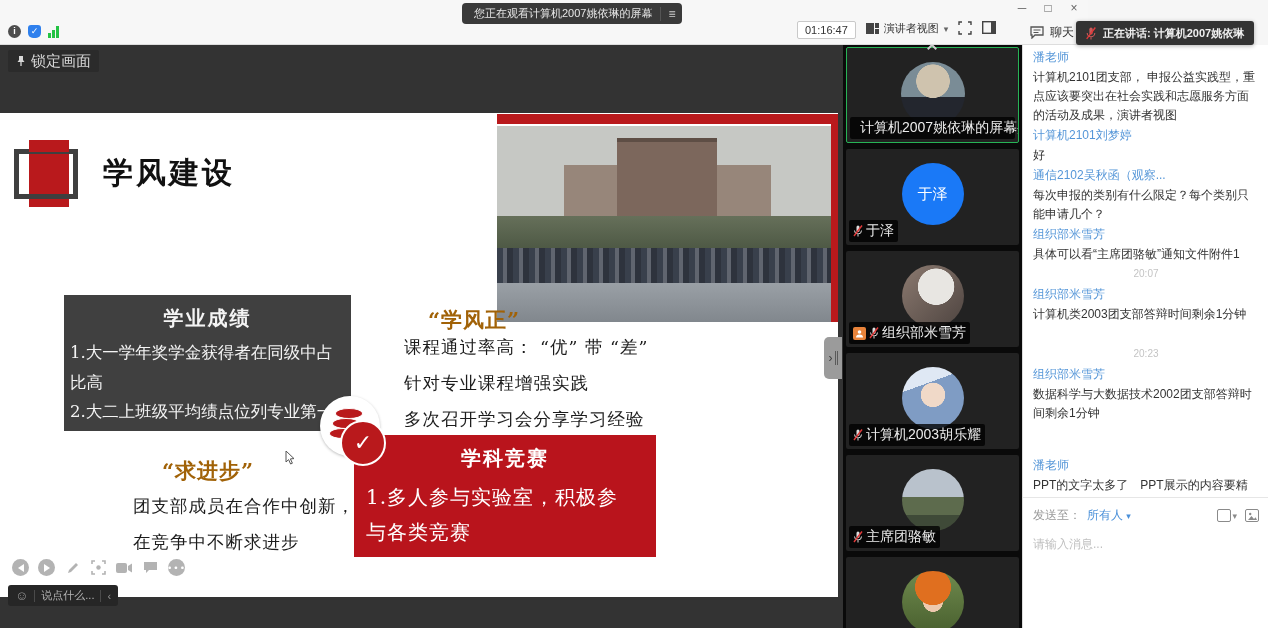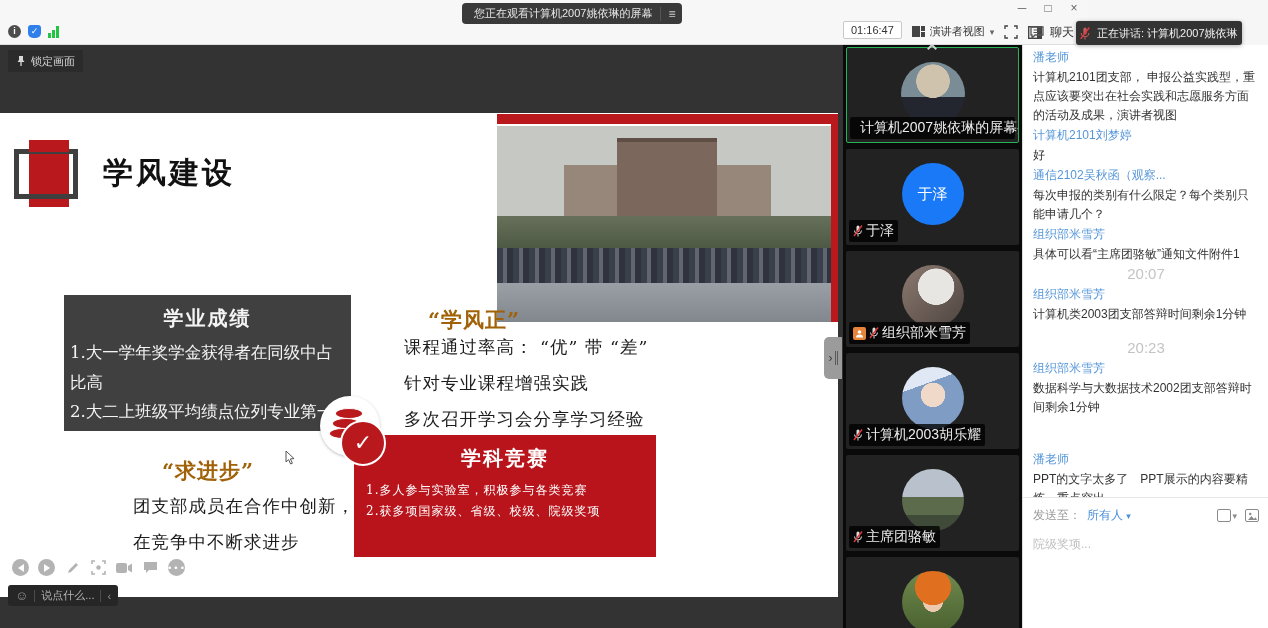--- a/index.html
+++ b/index.html
@@ -11,29 +11,29 @@
   .titlebar { position:absolute; left:0; top:0; width:1088px; height:45px; background:#f7f7f7; border-bottom:1px solid #ddd; z-index:5; }
   .watch-pill { position:absolute; left:462px; top:3px; height:21px; background:#3a3a3a; border-radius:4px; color:#e8e8e8; font-size:11px; display:flex; align-items:center; padding:0 6px 0 12px; gap:8px; }
   .pill-menu { color:#cfcfcf; font-size:12px; border-left:1px solid #555; padding-left:7px; cursor:pointer; }
   .win-controls { position:absolute; right:6px; top:0; height:16px; display:flex; gap:10px; align-items:center; color:#666; font-size:12px; }
   .win-controls span { width:16px; text-align:center; cursor:pointer; }
   .tl-icons { position:absolute; left:8px; top:25px; display:flex; gap:7px; align-items:flex-end; }
   .i-info { width:13px; height:13px; border-radius:50%; background:#4d4d4d; color:#fff; font-size:9px; line-height:13px; text-align:center; font-weight:bold; }
   .i-shield { width:13px; height:13px; background:#2f80ed; border-radius:3px 3px 5px 5px; color:#fff; font-size:9px; line-height:13px; text-align:center; }
   .i-signal { display:flex; gap:1px; align-items:flex-end; height:12px; }
   .i-signal i { width:3px; background:#23c343; display:block; }
-  .stage-ctl { position:absolute; left:843px; top:21px; display:flex; align-items:flex-end; gap:10px; }
+  .stage-ctl { position:absolute; left:797px; top:21px; display:flex; align-items:flex-start; gap:10px; }
   .timer { border:1px solid #c9c9c9; border-radius:2px; padding:2px 7px; font-size:11px; color:#333; background:#fff; }
   .viewmode { display:flex; align-items:center; gap:5px; font-size:11px; color:#333; cursor:pointer; }
   .caret { font-size:9px; color:#666; }
   .chat-head { position:absolute; left:1030px; top:24px; display:flex; align-items:center; gap:6px; font-size:12px; color:#333; }
 
   
   .stage { position:absolute; left:0; top:45px; width:843px; height:583px; background:#333; overflow:hidden; }
-  .lock-btn { position:absolute; left:8px; top:5px; height:22px; background:#2b2b2b; border-radius:2px; color:#d8d8d8; font-size:11px; display:flex; align-items:center; gap:5px; padding:0 8px; cursor:pointer; }
+  .lock-btn { position:absolute; left:8px; top:5px; height:22px; background:#2b2b2b; border-radius:2px; color:#d8d8d8; font-size:15px; display:flex; align-items:center; gap:5px; padding:0 8px; cursor:pointer; }
   .say-bar { position:absolute; left:8px; top:540px; height:21px; background:#262626; border-radius:3px; display:flex; align-items:center; gap:6px; padding:0 7px; color:#b5b5b5; font-size:11px; cursor:text; }
   .say-bar .sep { width:1px; height:12px; background:#4a4a4a; }
 
   
   .slide { position:absolute; left:0; top:68px; width:838px; height:484px; background:#fff; overflow:hidden; font-family:"DejaVu Serif", serif; }
   .logo-frame { position:absolute; left:14px; top:36px; width:64px; height:50px; border:5px solid #3f3f3f; z-index:2; }
   .logo-red { position:absolute; left:29px; top:27px; width:40px; height:67px; background:#b9191c; z-index:1; }
   .logo-red2 { position:absolute; left:29px; top:27px; width:40px; height:12px; background:#b9191c; z-index:3; }
   .slide-title { position:absolute; left:103px; top:40px; font-size:30px; font-weight:700; color:#111; letter-spacing:3px; }
   .red-hbar { position:absolute; left:497px; top:1px; width:341px; height:10px; background:#b9191c; }
@@ -44,21 +44,21 @@
   .ph-trees { position:absolute; left:0; top:46%; width:100%; height:18%; background:linear-gradient(#66705a,#4c5743); }
   .ph-crowd { position:absolute; left:0; top:62%; width:100%; height:20%; background:repeating-linear-gradient(90deg,#39404c 0 6px,#60656f 6px 10px,#2e333d 10px 16px); }
   .ph-ground { position:absolute; left:0; top:80%; width:100%; height:20%; background:linear-gradient(#9aa0a6,#81878d); }
   .dark-box { position:absolute; left:64px; top:182px; width:287px; height:136px; background:#404040; color:#f4f4f4; }
   .dark-box h3 { text-align:center; font-size:20px; padding-top:10px; letter-spacing:2px; }
   .dark-box p { font-size:16.5px; padding:6px 8px 0 6px; line-height:1.8; }
   .red-quote { position:absolute; color:#a16207; font-size:21px; font-weight:700; letter-spacing:1px; }
   .kai-line { position:absolute; font-size:17.5px; color:#1c1c1c; letter-spacing:1px; }
   .red-box { position:absolute; left:354px; top:322px; width:302px; height:122px; background:#b9141c; color:#fff; }
   .red-box h3 { text-align:center; font-size:20px; padding-top:10px; letter-spacing:2px; }
-  .red-box p { font-size:12px; padding:8px 20px 0 12px; line-height:1.75; letter-spacing:1px; }
+  .red-box p { font-size:20px; padding:8px 20px 0 12px; line-height:1.75; letter-spacing:1px; }
   .badge-white { position:absolute; left:320px; top:283px; width:60px; height:60px; border-radius:50%; background:#fff; box-shadow:0 1px 3px rgba(0,0,0,.25); z-index:3; }
   .coin { position:absolute; width:28px; height:11px; border-radius:50%; background:#b9191c; border:1.5px solid #fff; }
   .badge-red { position:absolute; left:340px; top:307px; width:46px; height:46px; border-radius:50%; background:#b9191c; border:2px solid #fff; z-index:4; color:#fff; font-size:22px; text-align:center; line-height:42px; font-family:"DejaVu Sans",sans-serif; }
   .slide-toolbar { position:absolute; left:12px; top:446px; display:flex; gap:9px; align-items:center; font-family:"DejaVu Sans",sans-serif; }
   .tb-circle { width:17px; height:17px; border-radius:50%; background:#b3b3b3; display:flex; align-items:center; justify-content:center; cursor:pointer; }
   .tb-glyph { width:17px; height:17px; display:flex; align-items:center; justify-content:center; color:#b3b3b3; cursor:pointer; }
   .tri-l { width:0; height:0; border-style:solid; border-width:4px 6px 4px 0; border-color:transparent #fff transparent transparent; }
   .tri-r { width:0; height:0; border-style:solid; border-width:4px 0 4px 6px; border-color:transparent transparent transparent #fff; }
   .dots3 { color:#fff; font-size:9px; letter-spacing:1px; line-height:6px; }
   .cursor-arrow { position:absolute; left:285px; top:338px; z-index:6; }
@@ -75,32 +75,32 @@
   .chev-up i { display:block; width:7px; height:7px; border-top:2px solid #cfcfcf; border-right:2px solid #cfcfcf; transform:rotate(-45deg); }
   .handle { position:absolute; left:824px; top:337px; width:18px; height:42px; background:#9b9b9b; border-radius:5px 0 0 5px; z-index:30; display:flex; align-items:center; justify-content:center; gap:2px; color:#3f3f3f; font-size:12px; cursor:pointer; }
   .handle .dbar { width:3px; height:14px; border-left:1px solid #5a5a5a; border-right:1px solid #5a5a5a; }
 
   
   .chat { position:absolute; left:1022px; top:45px; width:285px; height:583px; background:#fff; border-left:1px solid #ddd; overflow:hidden; }
   .messages { position:absolute; left:0; top:0; width:246px; height:452px; overflow:hidden; padding-top:2px; }
   .msg { padding:0 10px; }
   .msg .name { color:#5596d8; font-size:12px; line-height:21px; }
   .msg .text { color:#333; font-size:12px; line-height:19px; }
-  .timestamp { text-align:center; color:#c4c4c4; font-size:15px; line-height:20px; }
+  .timestamp { text-align:center; color:#c4c4c4; font-size:10px; line-height:20px; }
   .scroll-thumb { position:absolute; right:1px; top:247px; width:4px; height:42px; background:#d8d8d8; border-radius:2px; cursor:pointer; }
   .compose { position:absolute; left:0; top:452px; width:246px; height:131px; border-top:1px solid #e6e6e6; }
   .send-row { display:flex; align-items:center; padding:9px 10px 0 10px; font-size:12px; }
   .send-label { color:#999; }
   .send-val { color:#4a90d9; margin-left:6px; cursor:pointer; }
   .send-icons { margin-left:auto; display:flex; align-items:center; gap:8px; color:#8a8a8a; }
   .sq-icon { width:14px; height:13px; border:1.2px solid #8a8a8a; border-radius:2px; position:relative; cursor:pointer; }
   .chat-input { padding:12px 10px; color:#c0c0c0; font-size:12px; cursor:text; }
 
   
-  .speak-tip { position:absolute; left:1076px; top:21px; height:24px; background:#333; border-radius:3px; display:flex; align-items:center; gap:7px; padding:0 4px; color:#f0f0f0; font-size:11px; z-index:60; box-shadow:0 1px 4px rgba(0,0,0,.3); }
+  .speak-tip { position:absolute; left:1076px; top:21px; height:24px; background:#333; border-radius:3px; display:flex; align-items:center; gap:7px; padding:0 10px; color:#f0f0f0; font-size:11px; z-index:60; box-shadow:0 1px 4px rgba(0,0,0,.3);font-weight:bold; }
 
   svg { display:block; }
 </style>
 </head>
 <body>
 
 <div class="app">
 
   <div class="titlebar">
     <div class="watch-pill">
@@ -359,21 +359,21 @@
       </div>
       <div class="msg">
         <div class="name">组织部米雪芳</div>
         <div class="text">具体可以看“主席团骆敏”通知文件附件1</div>
       </div>
       <div class="timestamp">20:07</div>
       <div class="msg">
         <div class="name">组织部米雪芳</div>
         <div class="text">计算机类2003团支部答辩时间剩余1分钟</div>
       </div>
-      <div class="timestamp" style="margin-top:14px;">20:23</div>
+      <div class="timestamp" style="margin-top:20px;">20:23</div>
       <div class="msg">
         <div class="name">组织部米雪芳</div>
         <div class="text">数据科学与大数据技术2002团支部答辩时间剩余1分钟</div>
       </div>
       <div class="msg" style="margin-top:32px;">
         <div class="name">潘老师</div>
         <div class="text">PPT的文字太多了　PPT展示的内容要精炼　重点突出</div>
       </div>
 
     </div>
@@ -389,21 +389,21 @@
             <span style="font-size:9px;color:#8a8a8a;">▾</span>
           </span>
           <span class="sq-icon">
               <svg width="11" height="10" viewBox="0 0 11 10" style="margin:0.5px">
                 <circle cx="3.2" cy="3" r="1.2" fill="#8a8a8a"></circle>
                 <path d="M1 9 L4.5 5 L7 8 L8.6 6.2 L10 9 Z" fill="#8a8a8a"></path>
               </svg>
             </span>
         </span>
       </div>
-      <div class="chat-input">院级奖项...</div>
+      <div class="chat-input">请输入消息...</div>
 
     </div>
   </div>
 
   <div class="speak-tip">
     <svg width="10" height="13" viewBox="0 0 9 12">
         <rect x="3" y="0.5" width="3" height="6.5" rx="1.5" fill="#c95a5a"></rect>
         <path d="M1 5.5a3.5 3.5 0 0 0 7 0" stroke="#c95a5a" fill="none"></path>
         <line x1="4.5" y1="9.5" x2="4.5" y2="11.5" stroke="#c95a5a"></line>
         <line x1="0.5" y1="11" x2="8.5" y2="0.5" stroke="#e23a3a" stroke-width="1.3"></line>

